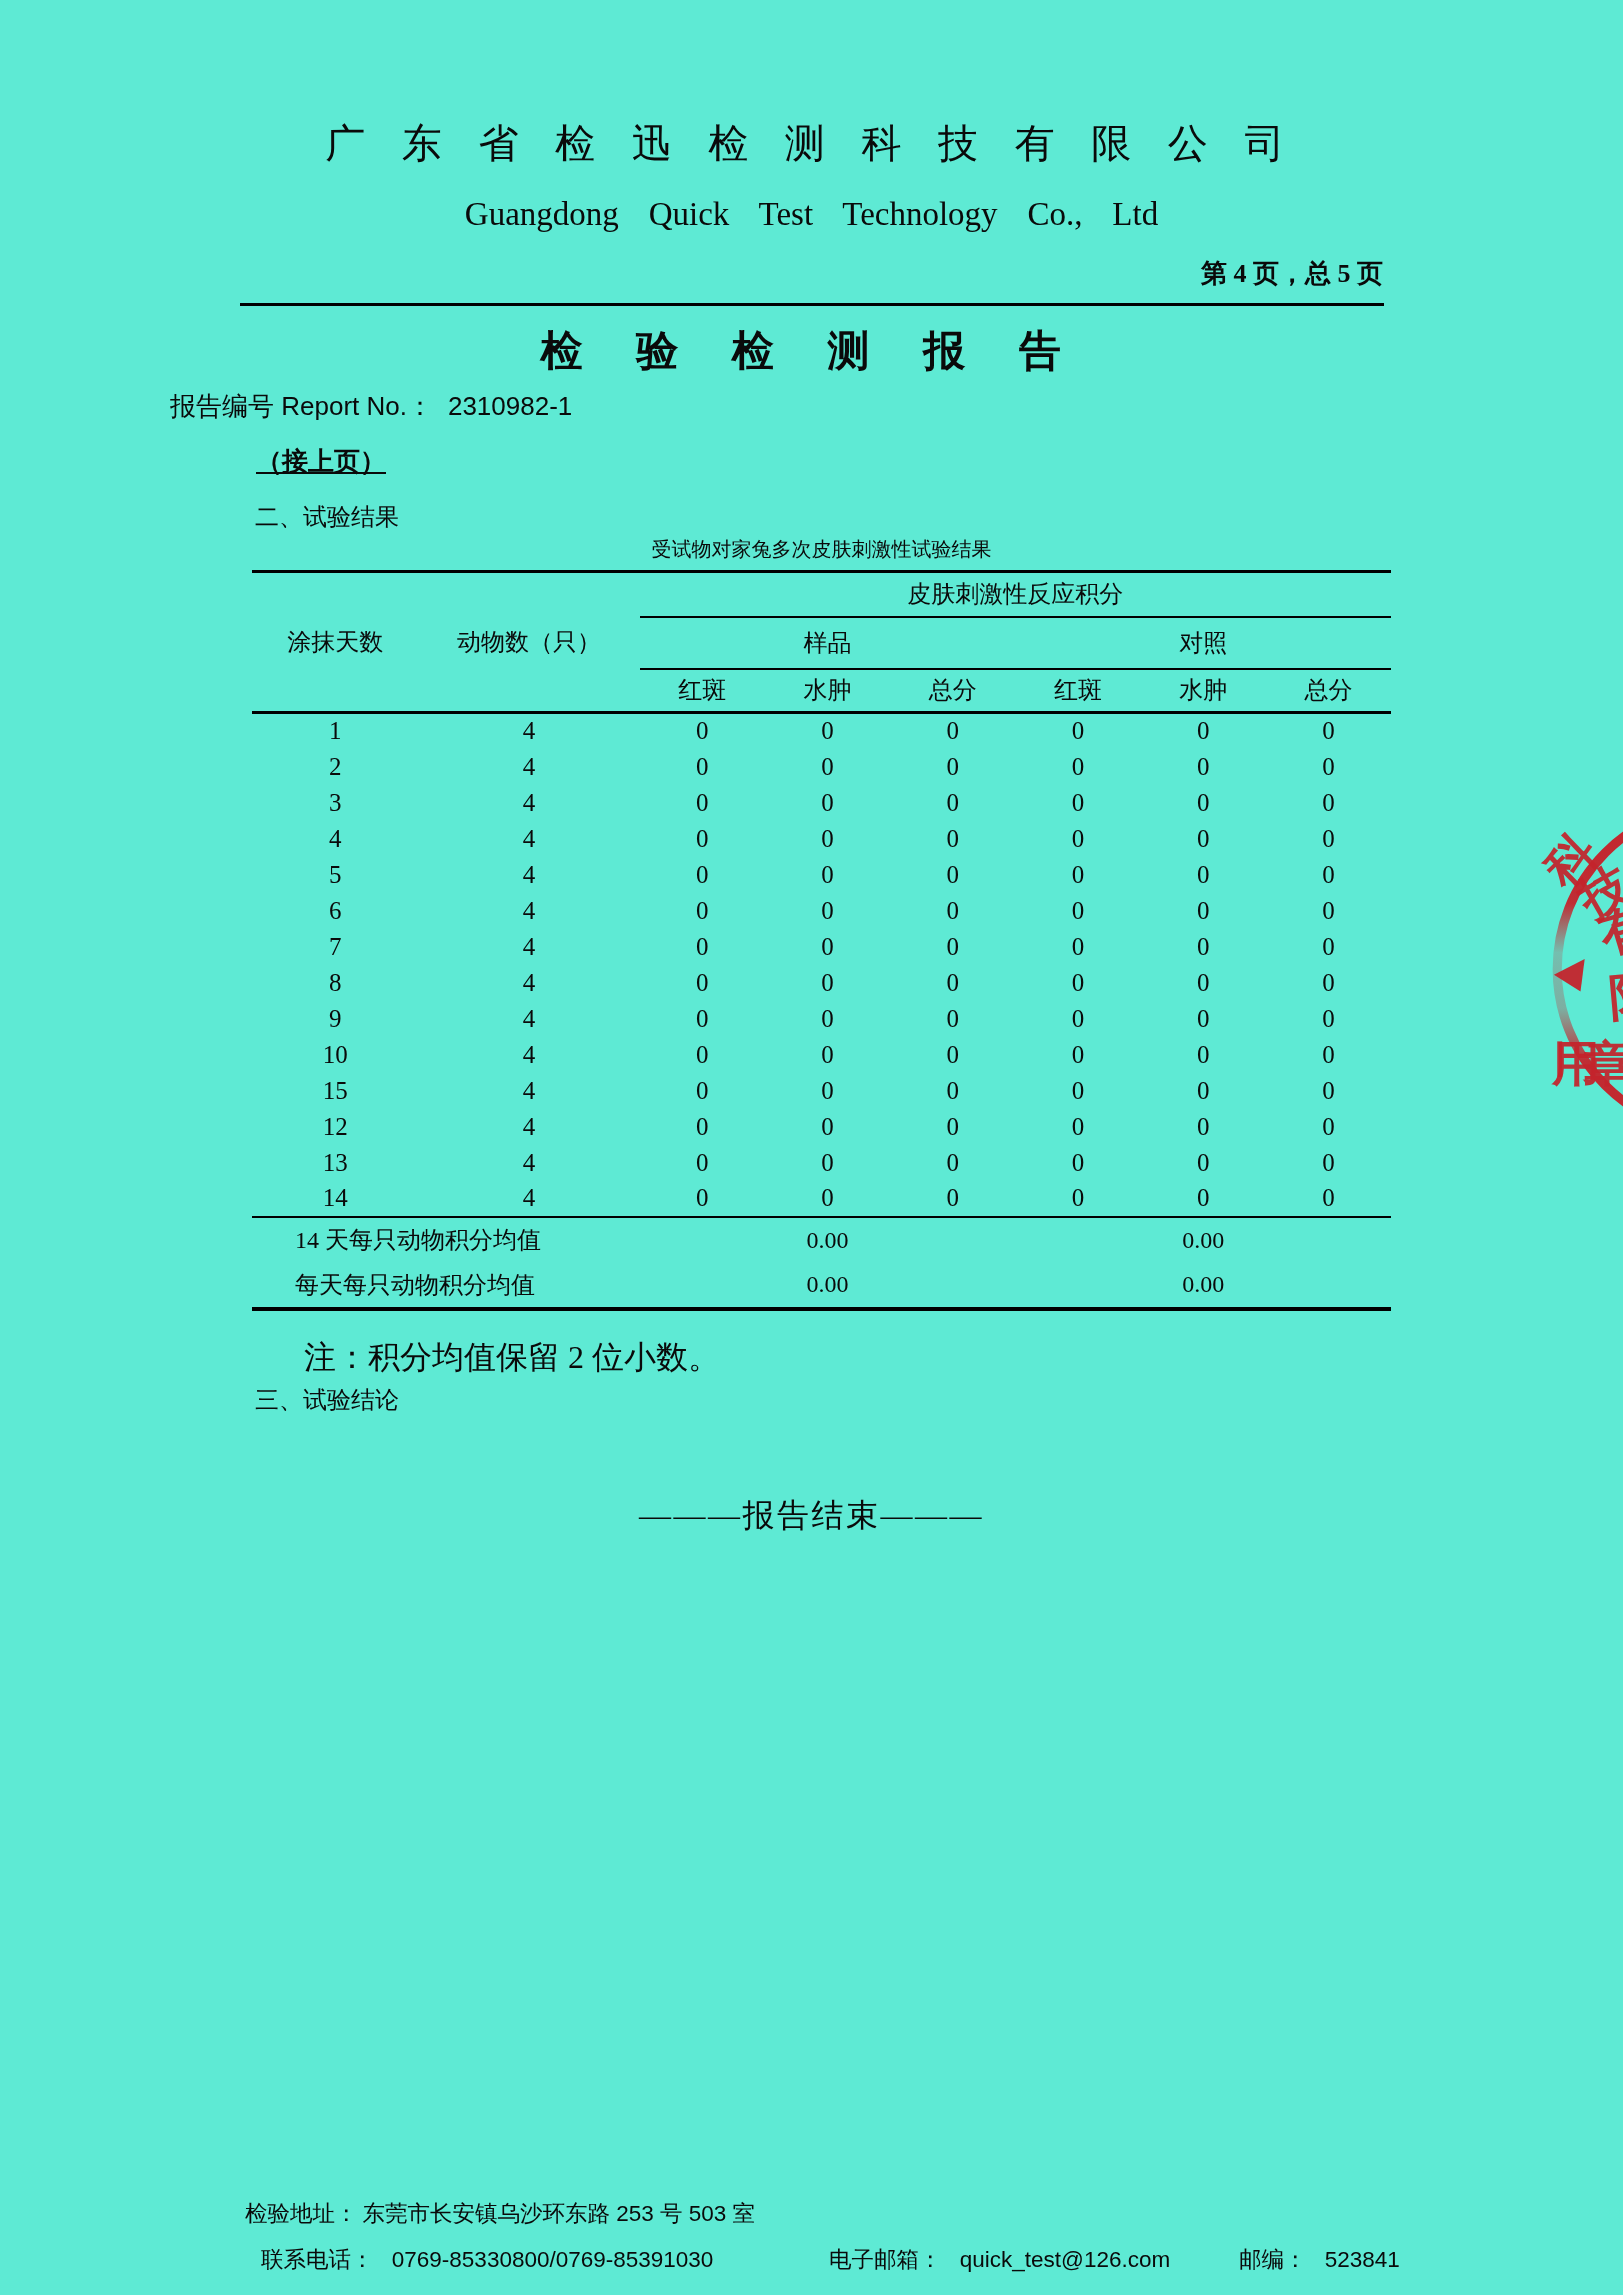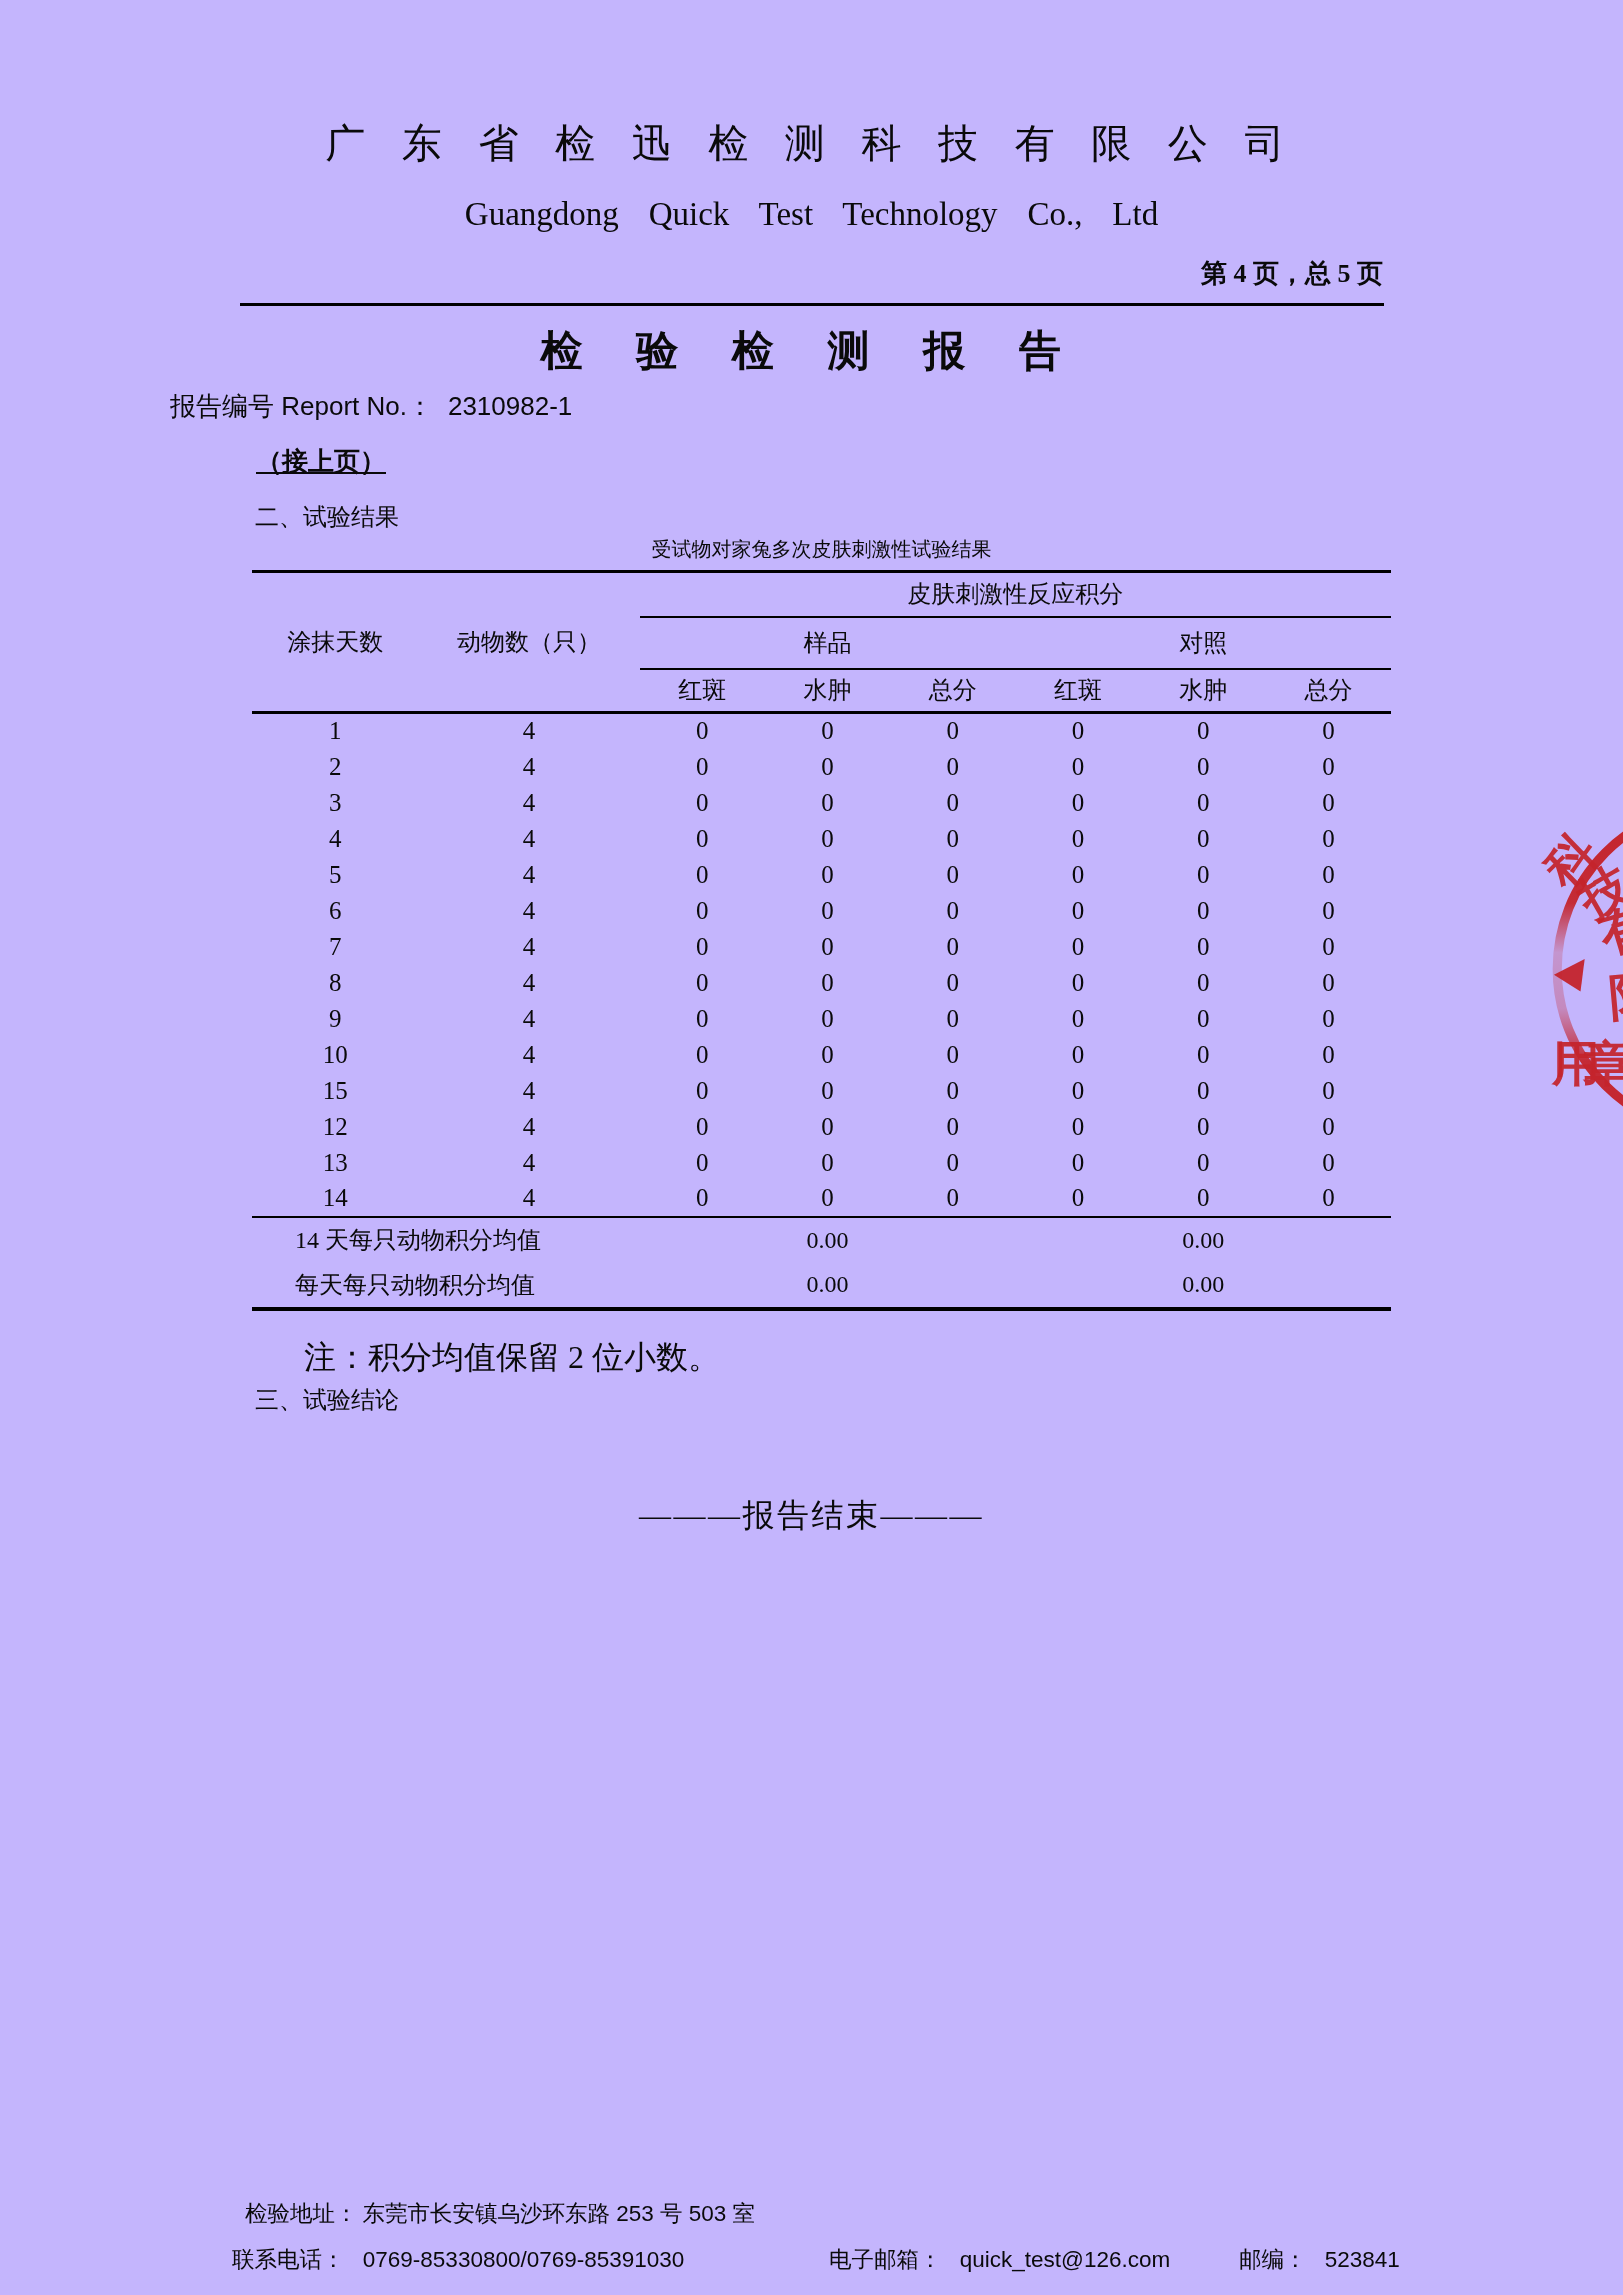--- a/index.html
+++ b/index.html
@@ -1,19 +1,19 @@
 <!DOCTYPE html>
 <html style="font-size:13.3px"><head>
 <meta charset="utf-8">
 <style>
   * { margin:0; padding:0; box-sizing:border-box; }
   html,body { background:#ffffff; }
   .page {
     position:relative; width:1623px; height:2295px;
-    background:#c4b5fd; overflow:hidden; color:#0a0a0a;
+    background:#5eead4; overflow:hidden; color:#0a0a0a;
     font-family:"Liberation Serif","DejaVu Serif",serif;
   }
   .abs { position:absolute; white-space:nowrap; }
 
   .company-cn { top:116px; left:0; width:100%; text-align:center;
     font-size:40px; letter-spacing:13.3px; }
   .company-en { top:196px; left:0; width:100%; text-align:center;
     font-size:33px; word-spacing:21.6px; }
   .page-info  { top:256px; right:240px; font-size:26px; font-weight:bold; }
   .header-rule{ top:303px; left:240px; width:1144px; height:3.3px; background:#000; }
@@ -42,21 +42,21 @@
   .report-table tfoot td { height:46px; }
   .sum-label { text-align:left !important; padding-left:43px !important; }
 
   .note { top:1336px; left:304px; font-size:32px; }
   .conclusion { top:1442px; left:218px; font-size:26px; letter-spacing:0.8px; }
   .report-end { top:1494px; left:0; width:100%; text-align:center;
     font-size:32px; font-weight:normal; letter-spacing:2.5px; }
 
   .doc-footer { font-family:"Liberation Sans","DejaVu Sans",sans-serif; font-size:22.5px; }
   .f-line1 { top:2198px; left:245px; }
-  .f-phone { top:2244px; left:232px;text-align:right; }
+  .f-phone { top:2244px; left:261px;text-align:right; }
   .f-email { top:2244px; left:829px; }
   .f-zip   { top:2244px; left:1239px; }
   .doc-footer .val { margin-left:18.3px; }
   .f-line1 .val { margin-left:5px; }
 
   .stamp { position:absolute; left:0; top:0; width:1623px; height:2295px; pointer-events:none; }
   .stamp svg { position:absolute; left:1543px; top:786px; }
   .s-char { position:absolute; color:#c4242c; font-weight:bold; opacity:.93;
     font-size:50px; line-height:1; }
   .sc-1 { left:1546px; top:835px; transform:rotate(-44deg); }

